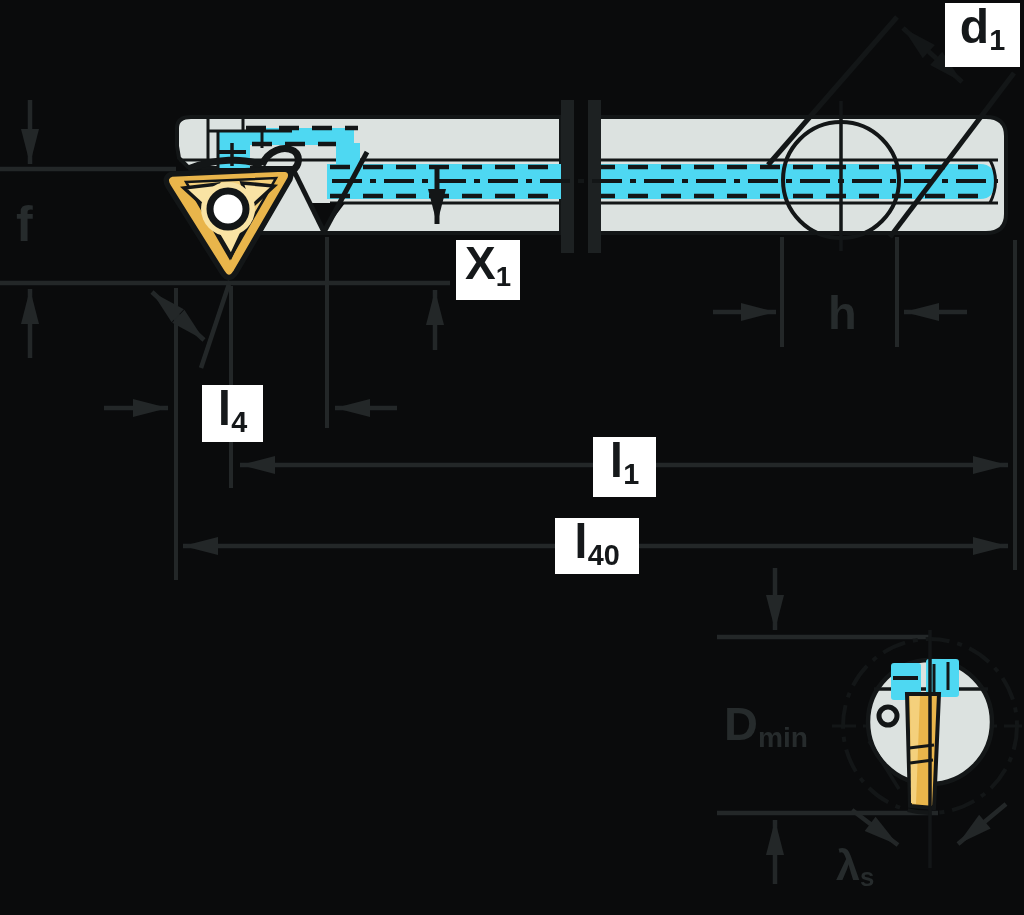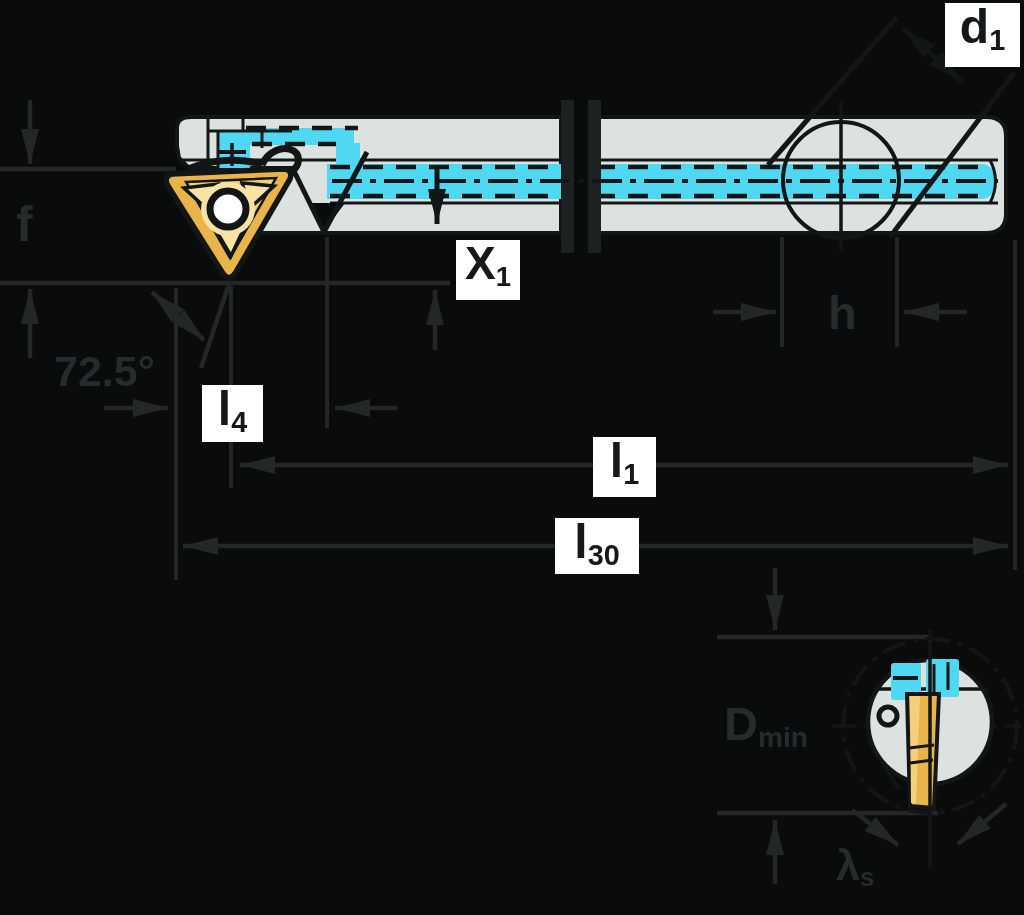--- a/index.html
+++ b/index.html
@@ -177,24 +177,20 @@
     </g>
     <line x1="930" y1="630" x2="930" y2="868" class="toolln" stroke-width="3.5"></line>
   </g>
 </svg>
 
 <div class="lbl dark" style="left:16px;top:199px;font-size:50px;">
   <span class="base">f</span>
       <span class="sub"></span>
 </div>
 
-<div class="lbl dark" style="left:54px;top:350px;font-size:43px;">
-  <span class="base">72.5°</span>
-      <span class="sub"></span>
-</div>
 
 <div class="lbl boxed" style="left:456px;top:240px;width:64px;height:60px;font-size:46px;">
   <span class="inner">
         <span class="base">X</span>
         <span class="sub">1</span>
       </span>
 </div>
 
 <div class="lbl boxed" style="left:202px;top:385px;width:61px;height:57px;font-size:48px;">
   <span class="inner">
@@ -206,21 +202,21 @@
 <div class="lbl boxed" style="left:593px;top:437px;width:63px;height:60px;font-size:48px;">
   <span class="inner">
         <span class="base">l</span>
         <span class="sub">1</span>
       </span>
 </div>
 
 <div class="lbl boxed" style="left:555px;top:518px;width:84px;height:56px;font-size:48px;">
   <span class="inner">
         <span class="base">l</span>
-        <span class="sub">30</span>
+        <span class="sub">40</span>
       </span>
 </div>
 
 <div class="lbl boxed" style="left:945px;top:3px;width:75px;height:64px;font-size:48px;">
   <span class="inner">
         <span class="base">d</span>
         <span class="sub">1</span>
       </span>
 </div>
 

